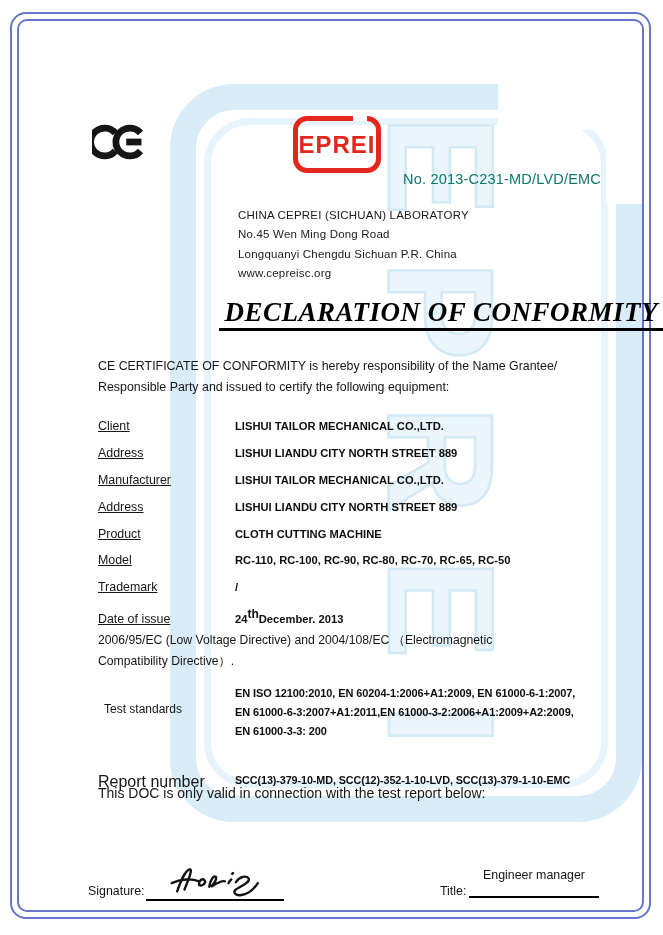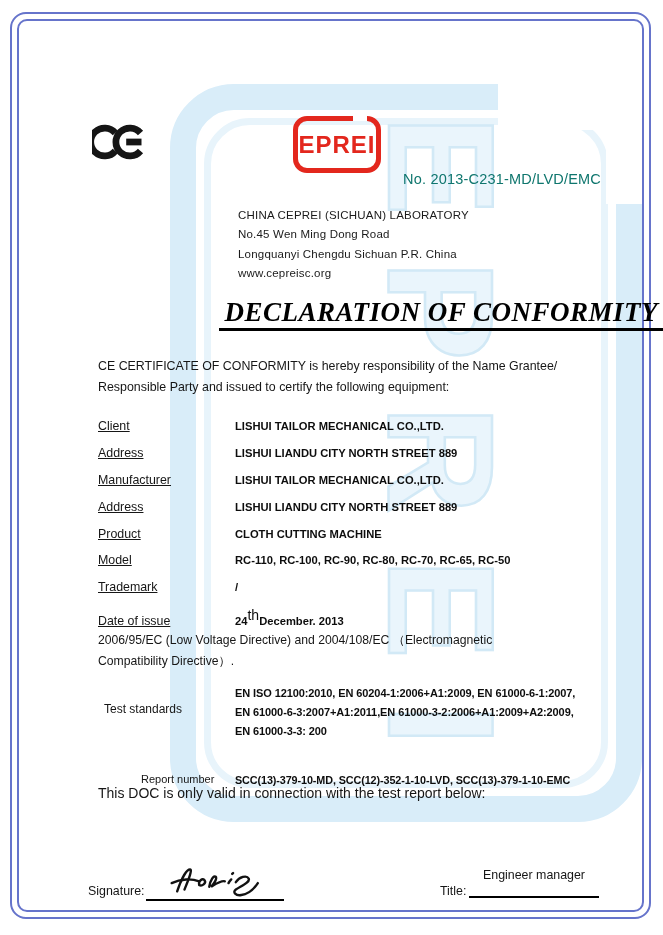--- a/index.html
+++ b/index.html
@@ -36,27 +36,27 @@
   .doc-title{position:absolute;left:0;right:0;top:297px;text-align:right;}
   .doc-title span{font-family:"Liberation Serif","DejaVu Serif",serif;font-style:italic;
     font-weight:bold;font-size:27px;letter-spacing:.5px;color:#000;
     border-bottom:3px solid #000;padding:0 5px 1px;}
   
   .intro{position:absolute;left:98px;top:356px;font-size:12.4px;line-height:21px;white-space:nowrap;}
   .fields{position:absolute;left:98px;top:419px;}
   .frow{display:flex;align-items:baseline;margin-bottom:12.4px;height:14.5px;}
   .flabel{width:137px;font-size:12.4px;color:#161616;flex:none;text-decoration:underline;}
   .fvalue{font-weight:bold;font-size:11.2px;color:#0d0d0d;white-space:nowrap;}
-  .fvalue sup{font-size:14px;font-weight:normal;text-align:center;}
+  .fvalue sup{font-size:12px;font-weight:bold;text-align:center;}
   .compliance{position:absolute;left:98px;top:630px;font-size:12.2px;line-height:21.3px;white-space:nowrap;}
   .ts-label{position:absolute;left:104px;top:702px;font-size:12px;}
   .ts-lines{position:absolute;left:235px;top:684px;font-weight:bold;font-size:11px;
     line-height:18.8px;letter-spacing:-.1px;white-space:nowrap;color:#0d0d0d;}
   .doc-note{position:absolute;left:98px;top:785px;font-size:14px;white-space:nowrap;}
-  .report-label{position:absolute;left:98px;top:773px;font-size:11px;margin-left:43px;}
+  .report-label{position:absolute;left:98px;top:773px;font-size:16px;}
   .report-value{position:absolute;left:235px;top:774px;font-weight:bold;font-size:10.8px;
     letter-spacing:-.1px;white-space:nowrap;color:#0d0d0d;}
   
   .sig-label{position:absolute;left:88px;top:884px;font-size:12.4px;}
   .sig-line{position:absolute;left:146px;top:863px;width:138px;height:36px;
     border-bottom:2px solid #000;}
   .sig-svg{position:absolute;left:22px;top:-6px;overflow:visible;}
   .title-label{position:absolute;left:440px;top:884px;font-size:12.4px;}
   .title-line{position:absolute;left:469px;top:863px;width:130px;height:35px;
     border-bottom:2px solid #000;display:flex;align-items:flex-end;justify-content:center;

